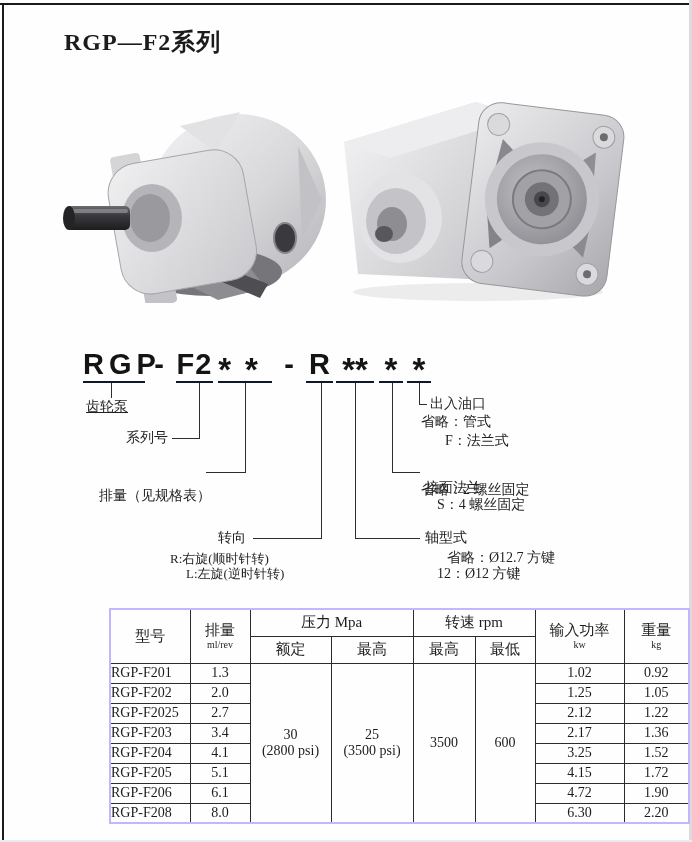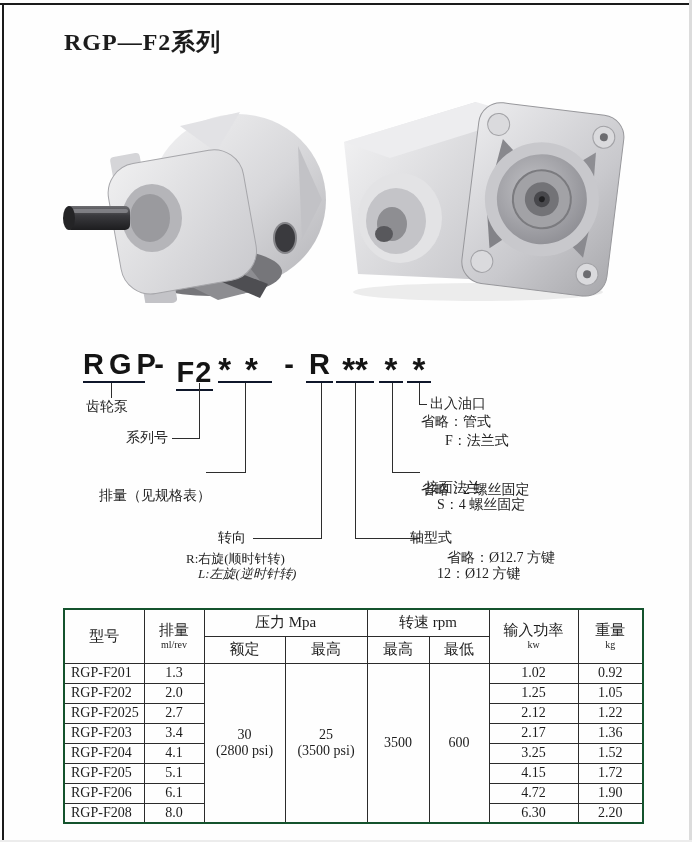--- a/index.html
+++ b/index.html
@@ -27,27 +27,27 @@
   .seg.u { border-bottom:2px solid #0f172a; }
   .seg .ast { position:relative; top:5px; font-size:33px; }
   .seg .sp  { letter-spacing:14px; }
   .cl { position:absolute; background:#2d2d2d; }
   .lab { position:absolute; font-size:14px; line-height:16px; color:#1f1f1f; white-space:nowrap; }
   .lab.small { font-size:13px; }
 
   
   .spec { position:absolute; left:63px; top:608px; }
   table { border-collapse:collapse; table-layout:fixed; width:579px;
-          border:2px solid #14532d; }
+          border:2px solid #c4b5fd;margin-left:46px; }
   th, td { border:1px solid #2b2b2b; font-weight:normal; text-align:center;
            font-size:14px; line-height:1.15; padding:0; overflow:hidden; }
   thead tr { height:27px; }
   tbody tr { height:20px; }
   thead th { font-size:15px; }
-  td.model { text-align:left; padding-left:6px; }
+  td.model { text-align:left; }
   .unit { font-size:10px; }
   .tall { font-size:14px; }
 </style>
 </head>
 <body>
 
 <div class="page">
   <div class="border-top"></div>
   <div class="border-left"></div>
   <div class="border-right"></div>
@@ -131,21 +131,21 @@
       <circle cx="214" cy="117" r="29" fill="#a2a2a6" stroke="#7b7b7f" stroke-width="2"></circle>
       <circle cx="214" cy="117" r="17" fill="#737377"></circle>
       <circle cx="214" cy="117" r="8" fill="#48484c"></circle>
       <circle cx="214" cy="117" r="3" fill="#202022"></circle>
     </g>
   </svg>
 
   <div class="diagram">
     <div class="seg u" style="left:83px;width:62px;letter-spacing:5px;"><span>RGP</span></div>
     <div class="seg" style="left:151px;width:16px;"><span>-</span></div>
-    <div class="seg u" style="left:176px;width:37px;letter-spacing:1px;margin-top:8px;"><span>F2</span></div>
+    <div class="seg u" style="left:176px;width:37px;letter-spacing:1px;"><span>F2</span></div>
     <div class="seg u" style="left:218px;width:54px;"><span class="ast sp">**</span></div>
     <div class="seg" style="left:281px;width:16px;"><span>-</span></div>
     <div class="seg u" style="left:306px;width:27px;"><span>R</span></div>
     <div class="seg u" style="left:336px;width:38px;"><span class="ast">**</span></div>
     <div class="seg u" style="left:379px;width:24px;"><span class="ast">*</span></div>
     <div class="seg u" style="left:407px;width:24px;"><span class="ast">*</span></div>
 
     <div class="cl" style="left:111px;top:43px;width:1px;height:15px;"></div>
     <div class="cl" style="left:172px;top:98px;width:28px;height:1px;"></div>
     <div class="cl" style="left:199px;top:43px;width:1px;height:56px;"></div>
@@ -153,27 +153,27 @@
     <div class="cl" style="left:245px;top:43px;width:1px;height:90px;"></div>
     <div class="cl" style="left:253px;top:198px;width:68px;height:1px;"></div>
     <div class="cl" style="left:321px;top:43px;width:1px;height:156px;"></div>
     <div class="cl" style="left:355px;top:43px;width:1px;height:156px;"></div>
     <div class="cl" style="left:355px;top:198px;width:65px;height:1px;"></div>
     <div class="cl" style="left:392px;top:43px;width:1px;height:90px;"></div>
     <div class="cl" style="left:392px;top:132px;width:28px;height:1px;"></div>
     <div class="cl" style="left:419px;top:43px;width:1px;height:22px;"></div>
     <div class="cl" style="left:419px;top:64px;width:8px;height:1px;"></div>
 
-    <div class="lab" style="left:86px;top:59px;">齿轮泵</div>
+    <div class="lab" style="left:86px;top:59px;text-decoration:underline;">齿轮泵</div>
     <div class="lab" style="left:126px;top:90px;">系列号</div>
     <div class="lab" style="left:99px;top:124px;margin-top:24px;">排量（见规格表）</div>
     <div class="lab" style="left:218px;top:190px;">转向</div>
-    <div class="lab small" style="left:186px;top:211px;">R:右旋(顺时针转)</div>
-    <div class="lab small" style="left:198px;top:226px;font-style:italic;">L:左旋(逆时针转)</div>
-    <div class="lab" style="left:410px;top:190px;font-family:Liberation Mono, monospace;">轴型式</div>
+    <div class="lab small" style="left:170px;top:211px;">R:右旋(顺时针转)</div>
+    <div class="lab small" style="left:186px;top:226px;">L:左旋(逆时针转)</div>
+    <div class="lab" style="left:425px;top:190px;font-family:Liberation Mono, monospace;">轴型式</div>
     <div class="lab" style="left:422px;top:210px;margin-left:25px;">省略：Ø12.7 方键</div>
     <div class="lab" style="left:437px;top:226px;">12：Ø12 方键</div>
     <div class="lab" style="left:425px;top:140px;">接面法兰</div>
     <div class="lab" style="left:421px;top:142px;">省略：2 螺丝固定</div>
     <div class="lab" style="left:437px;top:157px;text-align:center;">S：4 螺丝固定</div>
     <div class="lab" style="left:430px;top:56px;">出入油口</div>
     <div class="lab" style="left:421px;top:74px;">省略：管式</div>
     <div class="lab" style="left:445px;top:93px;">F：法兰式</div>
   </div>
 

